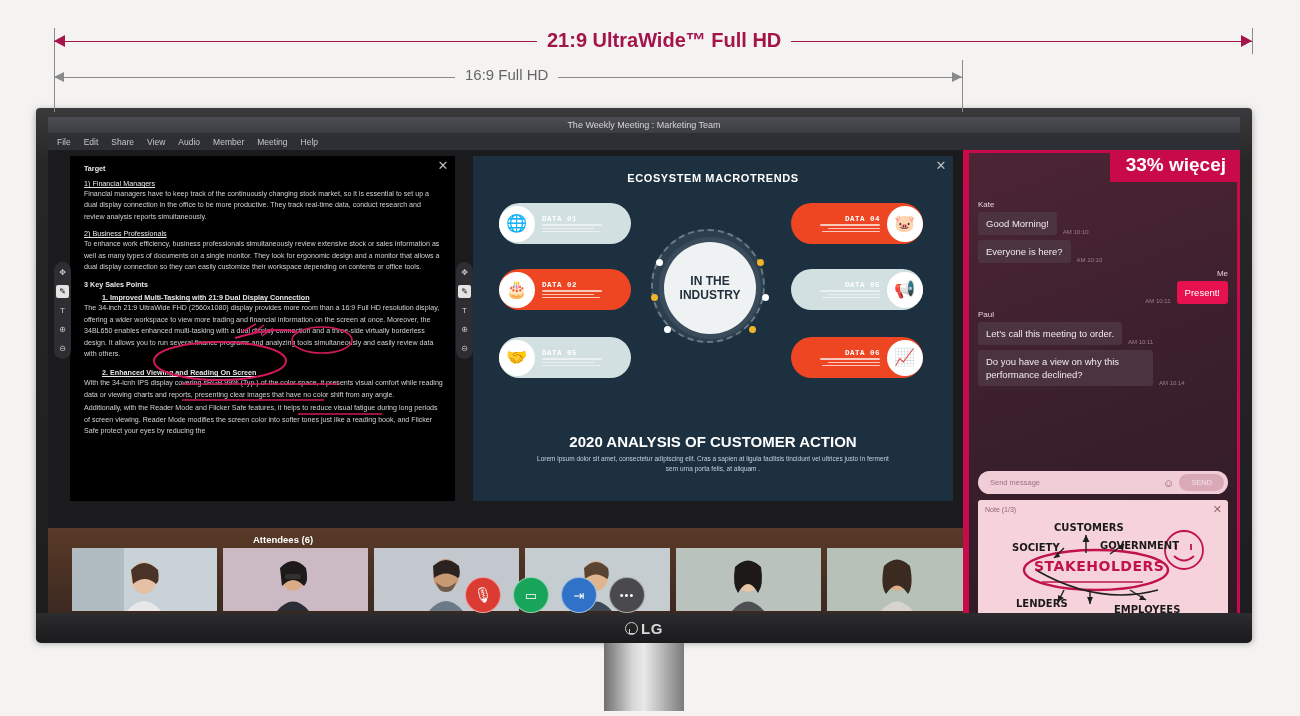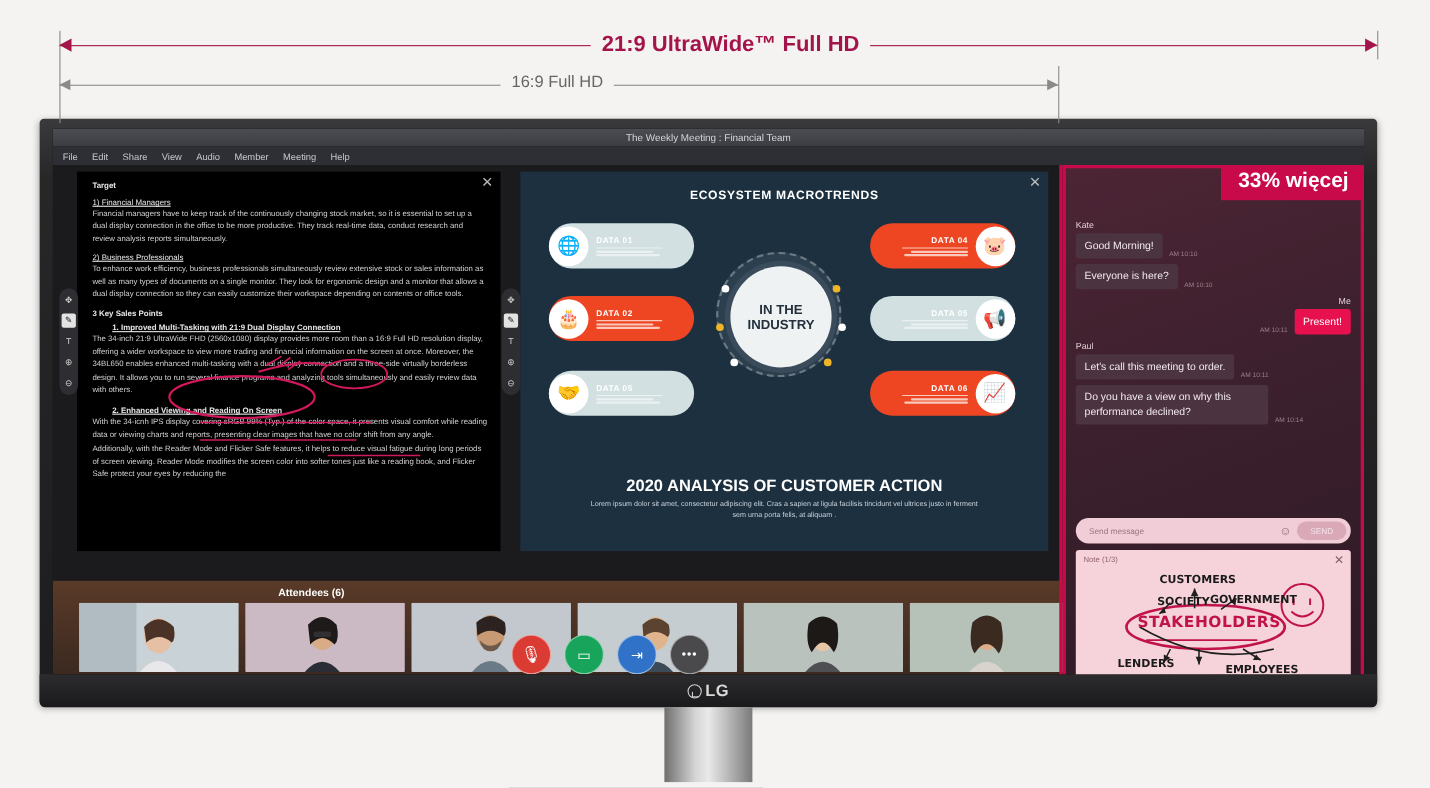--- a/index.html
+++ b/index.html
@@ -81,21 +81,21 @@
   .slide-foot { text-align: center; color: #fff; font-size: 15px; font-weight: 700; margin-top: 4px; }
   .slide-lorem { color: #c6d2da; font-size: 6.5px; text-align: center; line-height: 9.5px;
                  padding: 4px 60px 0 60px; }
 
   .bubble { position: absolute; display: flex; align-items: center; width: 132px; height: 41px;
             border-radius: 21px; }
   .bub-lt { background: #d2e0e1; }
   .bub-rd { background: #ee4623; }
   .bub-ic { width: 36px; height: 36px; border-radius: 50%; background: #fff; flex: 0 0 36px;
             display: flex; align-items: center; justify-content: center; font-size: 17px; }
-  .bub-txt { padding: 0 7px; flex: 1; }
+  .bub-txt { padding: 0 7px; flex: 1; font-family: Liberation Mono, monospace; }
   .bub-lab { font-size: 7.5px; font-weight: 700; letter-spacing: .5px; }
   .lab-dark { color: #fff; }
   .lab-light { color: #ffffff; }
   .bub-lines i { display: block; height: 1.5px; margin-top: 1.8px; border-radius: 1px; }
   .ln-light i { background: rgba(255,255,255,.55); }
   .ln-dark i { background: rgba(255,255,255,.7); }
 
   .hub-outer { position: absolute; left: 178px; top: 73px; width: 114px; height: 114px;
                border-radius: 50%; background: #2c3f4e; border: 2px dashed rgba(255,255,255,.3); }
   .hub-ring { position: absolute; left: 6px; top: 6px; width: 102px; height: 102px; border-radius: 50%;
@@ -186,21 +186,21 @@
     <span class="lg-logo">
       <span class="lg-circ"></span>
       <span>LG</span>
     </span>
   </div>
   <div class="neck"></div>
 
   <div class="screen">
 
     <div class="titlebar">
-      <span class="titlebar-text">The Weekly Meeting : Financial Team</span>
+      <span class="titlebar-text">The Weekly Meeting : Marketing Team</span>
     </div>
 
     <div class="menubar">
       <span class="menu-item">File</span>
       <span class="menu-item">Edit</span>
       <span class="menu-item">Share</span>
       <span class="menu-item">View</span>
       <span class="menu-item">Audio</span>
       <span class="menu-item">Member</span>
       <span class="menu-item">Meeting</span>
@@ -504,21 +504,21 @@
             <path d="M112 96 l-3 -7 l6 0 z" fill="#1f1f1f"></path>
             <line x1="152" y1="82" x2="168" y2="92" stroke="#1f1f1f" stroke-width="1.4"></line>
             <path d="M168 92 l-7 0 l3 -5 z" fill="#1f1f1f"></path>
 
             <circle cx="206" cy="42" r="19" fill="none" stroke="#c0134a" stroke-width="1.8"></circle>
             <path d="M198 36 l0 6 M213 36 l0 6" stroke="#c0134a" stroke-width="1.8"></path>
             <path d="M196 48 q10 9 20 0" fill="none" stroke="#c0134a" stroke-width="1.8"></path>
           </svg>
 
           <div class="hw hw-red" style="left:56px; top:58px; font-size:14px; letter-spacing:.5px;">STAKEHOLDERS</div>
-          <div class="hw" style="left:34px;  top:42px; font-size:10px;margin-left:40px;">SOCIETY</div>
+          <div class="hw" style="left:34px;  top:42px; font-size:10px;">SOCIETY</div>
           <div class="hw" style="left:76px;  top:22px; font-size:10px;">CUSTOMERS</div>
           <div class="hw" style="left:122px; top:40px; font-size:10px;">GOVERNMENT</div>
           <div class="hw" style="left:38px;  top:98px; font-size:10px;">LENDERS</div>
           <div class="hw" style="left:74px;  top:112px;font-size:9.5px;">COMMUNITY</div>
           <div class="hw" style="left:136px; top:104px;font-size:10px;">EMPLOYEES</div>
 
         </div>
       </div>
 
     </div>

